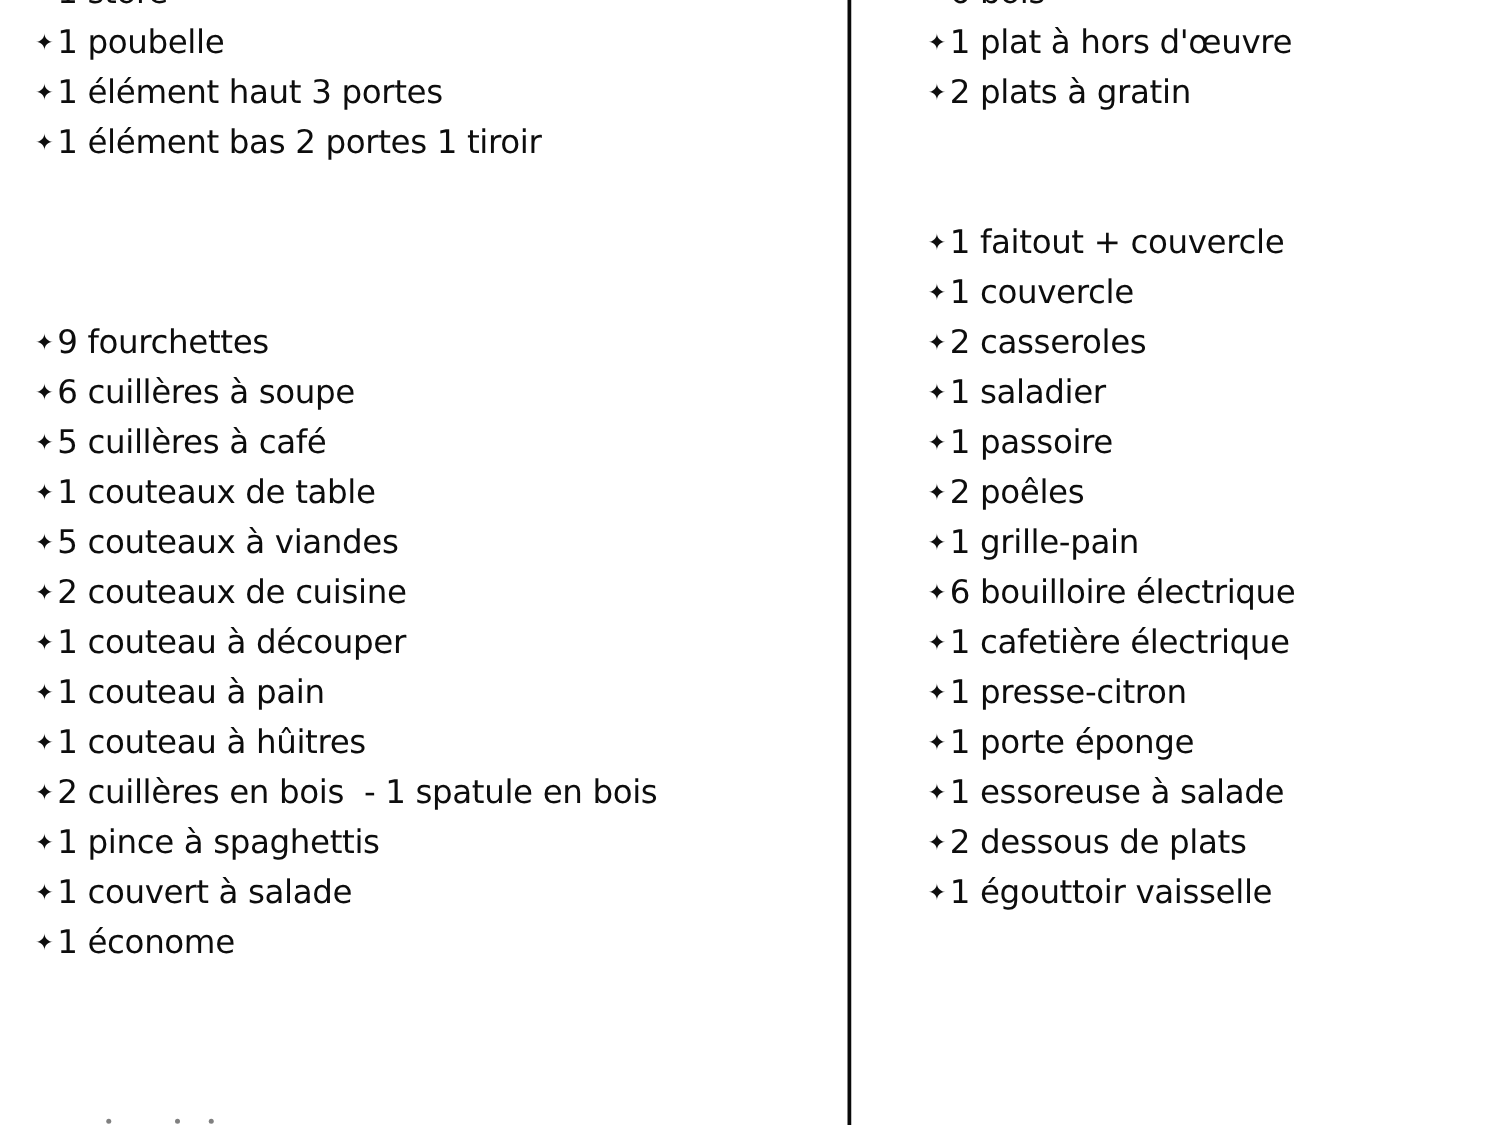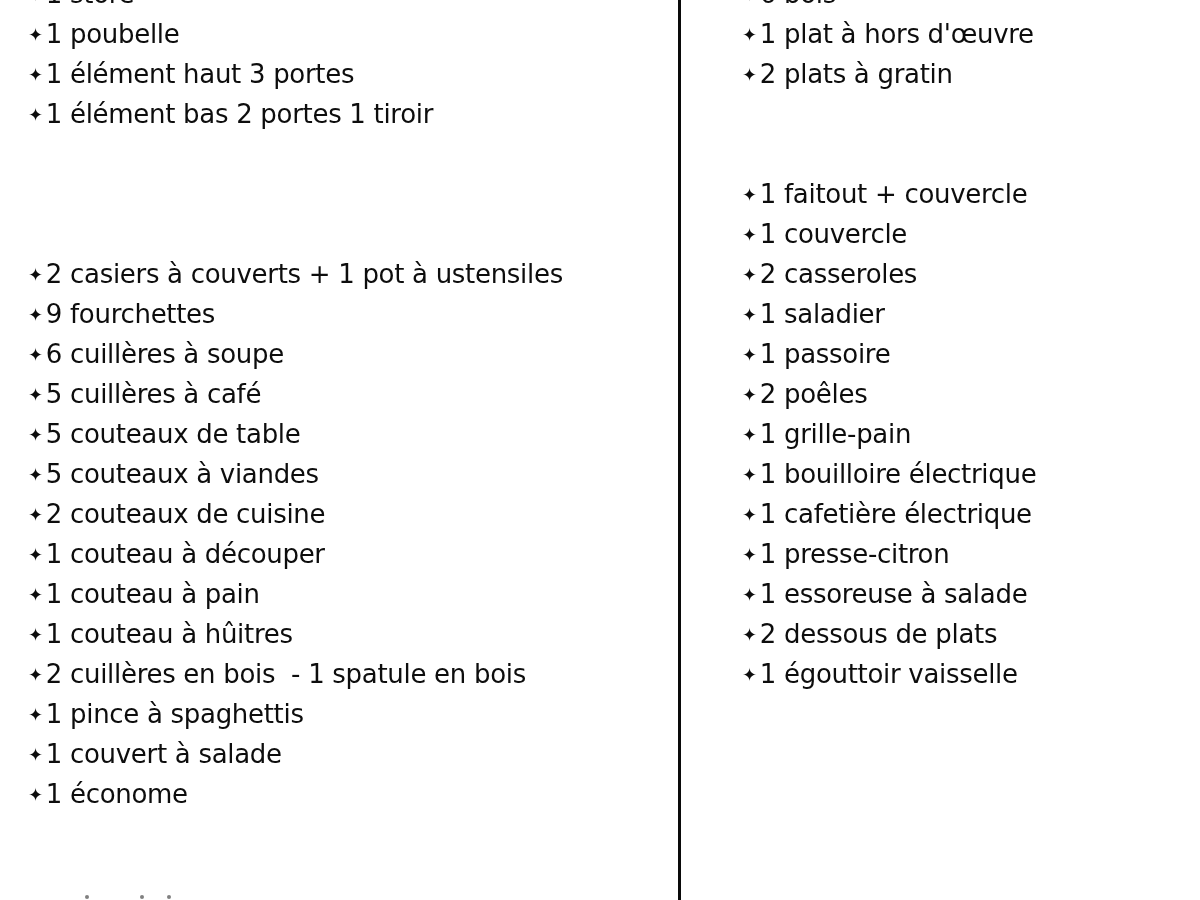--- a/index.html
+++ b/index.html
@@ -70,25 +70,24 @@
 
 <div class="page">
   <div class="col col-left">
       <div class="row"><span class="bullet">✦</span><span class="label">1 store</span></div>
       <div class="row"><span class="bullet">✦</span><span class="label">1 poubelle</span></div>
       <div class="row"><span class="bullet">✦</span><span class="label">1 élément haut 3 portes</span></div>
       <div class="row"><span class="bullet">✦</span><span class="label">1 élément bas 2 portes 1 tiroir</span></div>
       <div class="row"></div>
       <div class="row"></div>
       <div class="row"></div>
-      <div class="row"><span class="bullet">✦</span><span class="label">2 casiers à couverts + 1 pot à ustensiles</span></div>
       <div class="row"><span class="bullet">✦</span><span class="label">9 fourchettes</span></div>
       <div class="row"><span class="bullet">✦</span><span class="label">6 cuillères à soupe</span></div>
       <div class="row"><span class="bullet">✦</span><span class="label">5 cuillères à café</span></div>
-      <div class="row"><span class="bullet">✦</span><span class="label">5 couteaux de table</span></div>
+      <div class="row"><span class="bullet">✦</span><span class="label">1 couteaux de table</span></div>
       <div class="row"><span class="bullet">✦</span><span class="label">5 couteaux à viandes</span></div>
       <div class="row"><span class="bullet">✦</span><span class="label">2 couteaux de cuisine</span></div>
       <div class="row"><span class="bullet">✦</span><span class="label">1 couteau à découper</span></div>
       <div class="row"><span class="bullet">✦</span><span class="label">1 couteau à pain</span></div>
       <div class="row"><span class="bullet">✦</span><span class="label">1 couteau à hûitres</span></div>
       <div class="row"><span class="bullet">✦</span><span class="label">2 cuillères en bois  - 1 spatule en bois</span></div>
       <div class="row"><span class="bullet">✦</span><span class="label">1 pince à spaghettis</span></div>
       <div class="row"><span class="bullet">✦</span><span class="label">1 couvert à salade</span></div>
       <div class="row"><span class="bullet">✦</span><span class="label">1 économe</span></div>
     </div>
@@ -99,23 +98,24 @@
       <div class="row"><span class="bullet">✦</span><span class="label">2 plats à gratin</span></div>
       <div class="row"></div>
       <div class="row"></div>
       <div class="row"><span class="bullet">✦</span><span class="label">1 faitout + couvercle</span></div>
       <div class="row"><span class="bullet">✦</span><span class="label">1 couvercle</span></div>
       <div class="row"><span class="bullet">✦</span><span class="label">2 casseroles</span></div>
       <div class="row"><span class="bullet">✦</span><span class="label">1 saladier</span></div>
       <div class="row"><span class="bullet">✦</span><span class="label">1 passoire</span></div>
       <div class="row"><span class="bullet">✦</span><span class="label">2 poêles</span></div>
       <div class="row"><span class="bullet">✦</span><span class="label">1 grille-pain</span></div>
-      <div class="row"><span class="bullet">✦</span><span class="label">1 bouilloire électrique</span></div>
+      <div class="row"><span class="bullet">✦</span><span class="label">6 bouilloire électrique</span></div>
       <div class="row"><span class="bullet">✦</span><span class="label">1 cafetière électrique</span></div>
       <div class="row"><span class="bullet">✦</span><span class="label">1 presse-citron</span></div>
+      <div class="row"><span class="bullet">✦</span><span class="label">1 porte éponge</span></div>
       <div class="row"><span class="bullet">✦</span><span class="label">1 essoreuse à salade</span></div>
       <div class="row"><span class="bullet">✦</span><span class="label">2 dessous de plats</span></div>
       <div class="row"><span class="bullet">✦</span><span class="label">1 égouttoir vaisselle</span></div>
     </div>
   <div class="fragment">
       <i></i>
       <i></i>
       <i></i>
     </div>
 </div>

